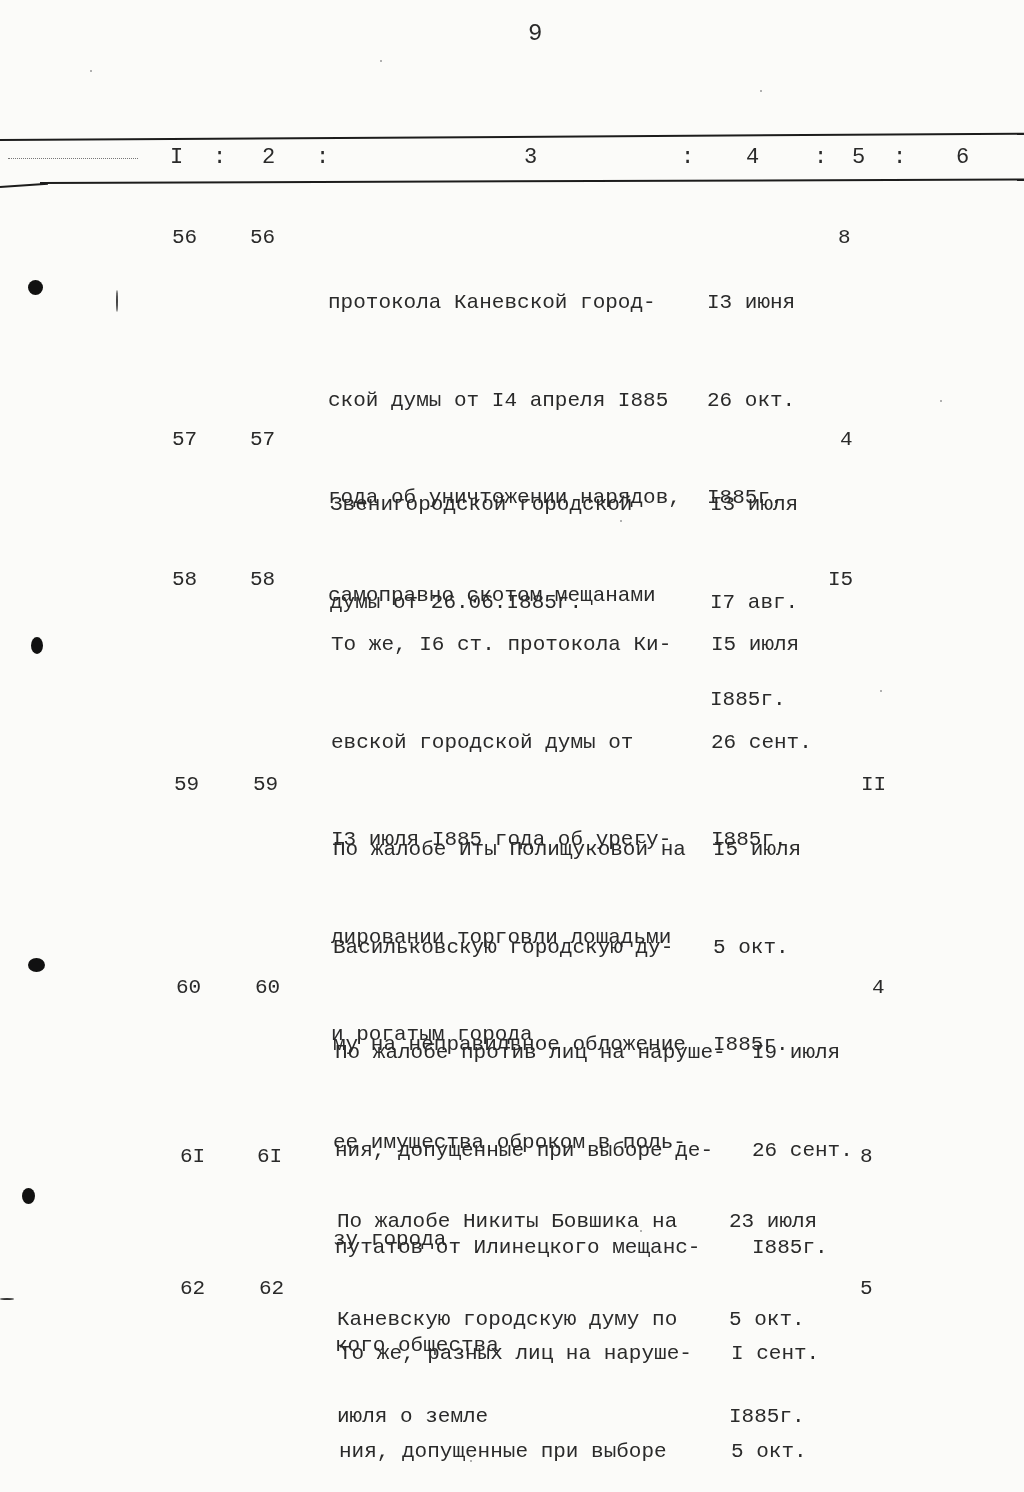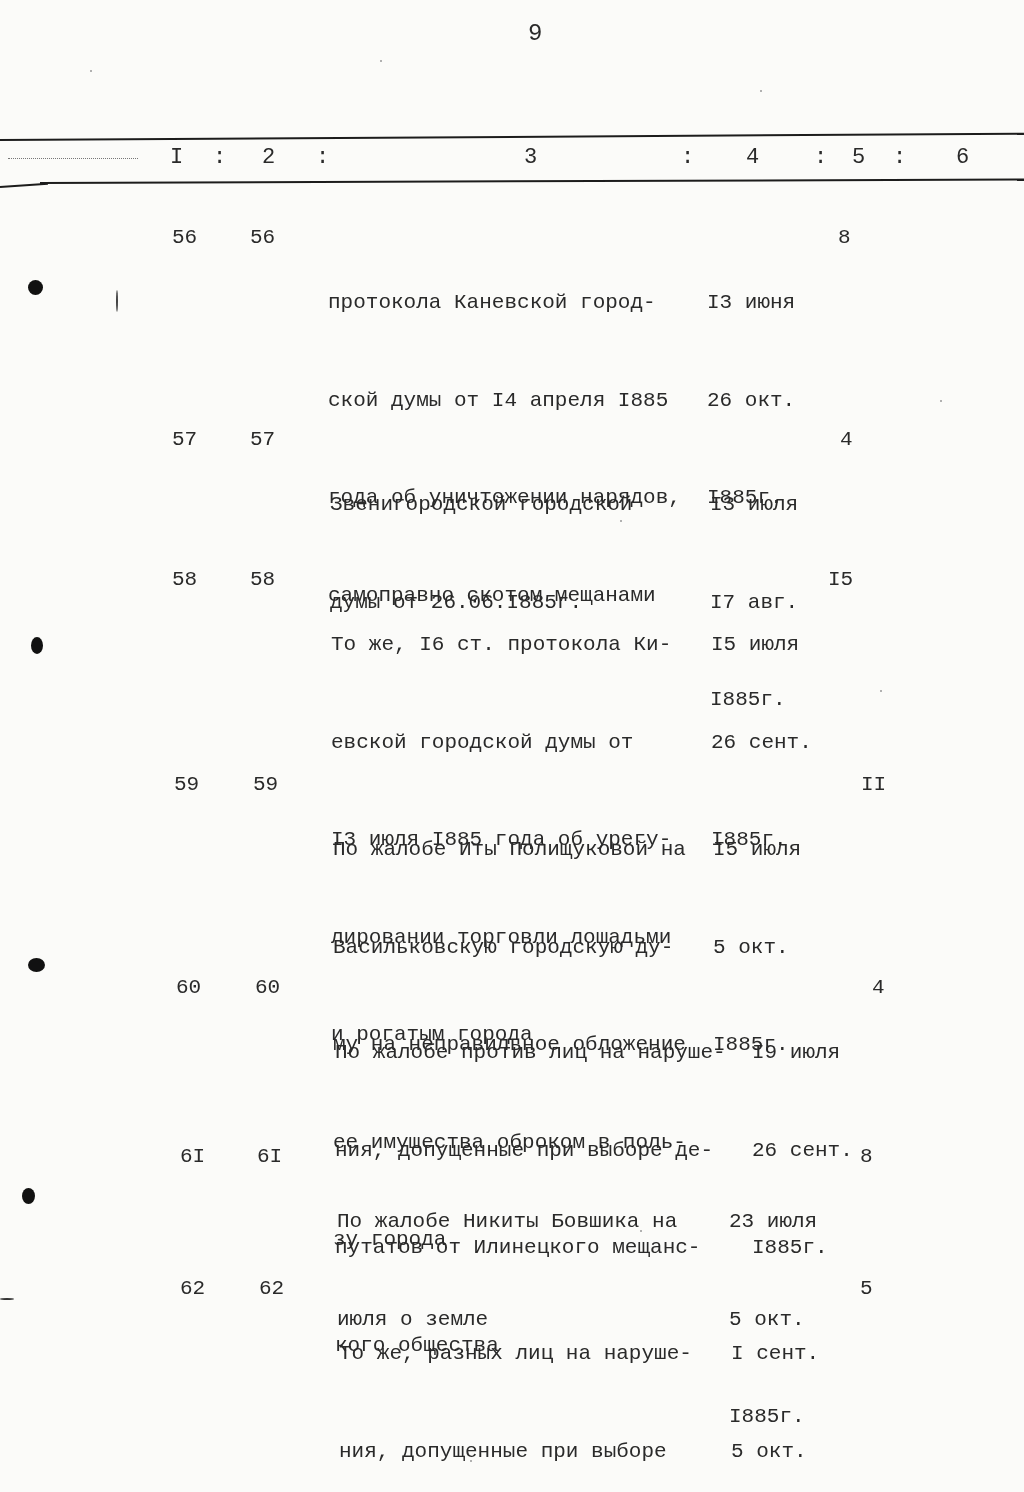--- a/index.html
+++ b/index.html
@@ -155,20 +155,21 @@
       <span class="line">I885г.</span>
     </div>
     <span class="c6" style="left:872px">4</span>
   </div>
 
   <div class="entry" style="top:1141px">
     <span class="c1" style="left:180px">6I</span>
     <span class="c2" style="left:257px">6I</span>
     <div class="c3" style="left:337px">
       <span class="line">По жалобе Никиты Бовшика на</span>
+      <span class="line">Каневскую городскую думу по</span>
       <span class="line">июля о земле</span>
     </div>
     <div class="c4" style="left:729px">
       <span class="line">23 июля</span>
       <span class="line">5 окт.</span>
       <span class="line">I885г.</span>
     </div>
     <span class="c6" style="left:860px">8</span>
   </div>
 

